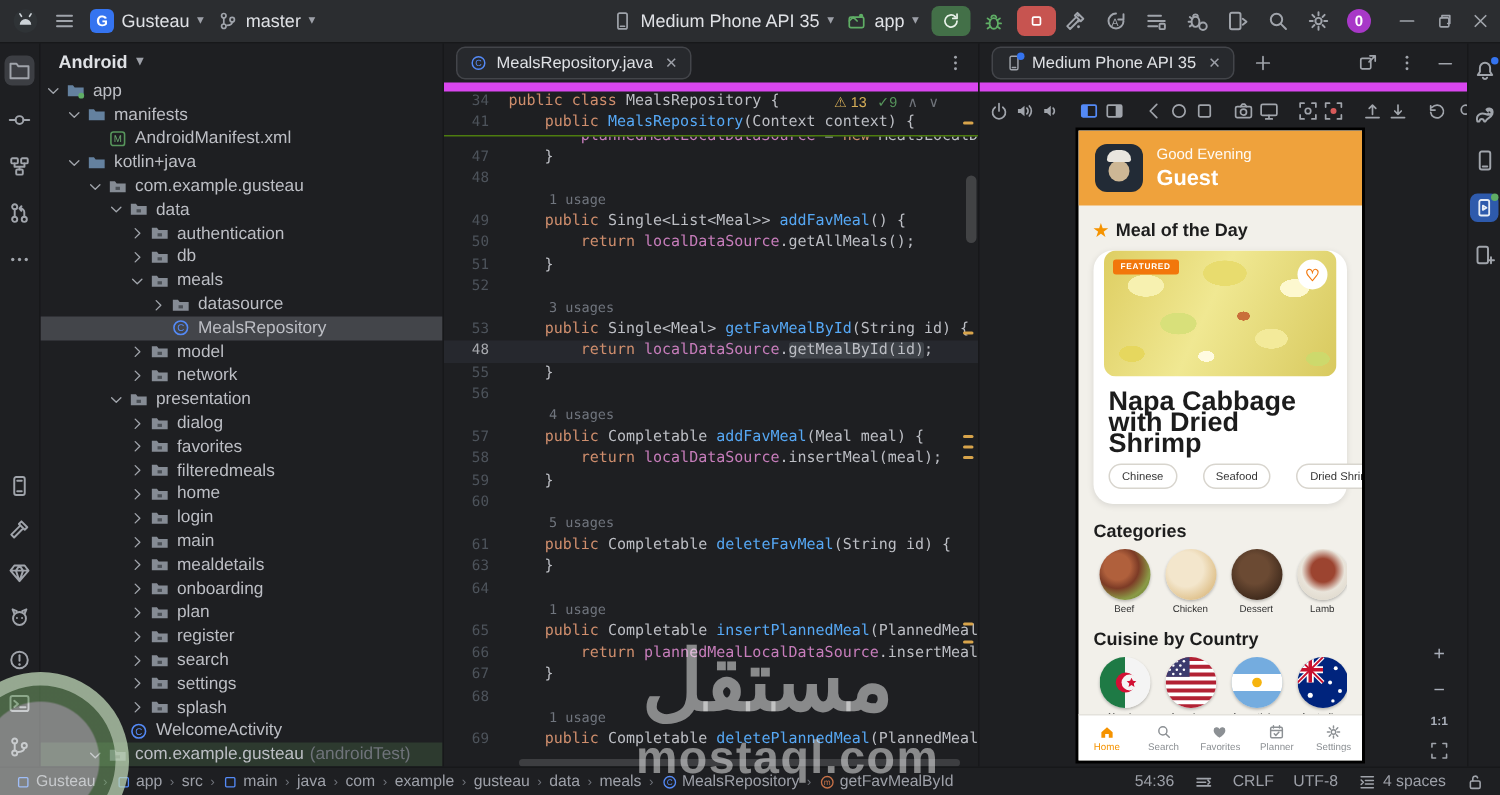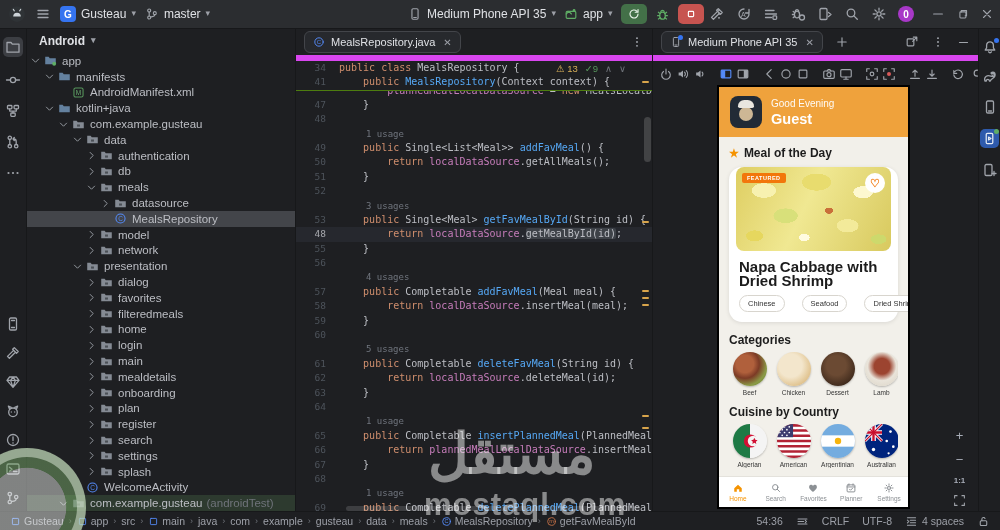--- a/index.html
+++ b/index.html
@@ -90,21 +90,21 @@
       radial-gradient(7px 5px at 60% 52%,#c96f3a 0 60%,transparent 61%),
       radial-gradient(18px 11px at 72% 70%,#f3ea9a 0 60%,transparent 61%),
       radial-gradient(14px 9px at 12% 82%,#e6d75e 0 60%,transparent 61%),
       radial-gradient(13px 8px at 92% 86%,#cdd96c 0 60%,transparent 61%),
       radial-gradient(9px 6px at 44% 84%,#fffbe0 0 60%,transparent 61%),
       linear-gradient(115deg,#dece62,#f0e892 45%,#d8c95e)}
   #feat-badge{position:absolute;left:6px;top:6px;background:#f2770b;color:#fff;font-size:5.5px;
               font-weight:bold;letter-spacing:.5px;padding:2px 5px;border-radius:2px}
   #heart-btn{position:absolute;right:6px;top:6px;width:20px;height:20px;border-radius:50%;background:#fff;
              display:flex;align-items:center;justify-content:center;color:#f2770b;font-size:11px;font-weight:bold}
-  #meal-title{padding:2px 10px 0;font-size:15px;line-height:14px;font-weight:bold;color:#1c1c1c}
+  #meal-title{padding:2px 10px 0;font-size:18px;line-height:14px;font-weight:bold;color:#1c1c1c}
   #chip-row{display:flex;gap:17px;padding:7px 10px 10px}
   .chip-pill{border:1px solid #d8d5ce;border-radius:10px;padding:3px 8px;font-size:7.5px;color:#333;background:#fff;white-space:nowrap}
   .circ-row{display:flex;gap:3px;margin-top:5px;overflow:hidden}
   .circ-item{width:41px;flex:0 0 41px;display:flex;flex-direction:column;align-items:center;gap:3px}
   .circ-img{width:34px;height:34px;border-radius:50%;box-shadow:0 1px 2px rgba(0,0,0,.25);overflow:hidden}
   .circ-label{font-size:6.5px;color:#333;white-space:nowrap}
   .g-beef{background:radial-gradient(circle at 35% 35%,#b0603c 0 28%,#7c3b26 46%,#8a9a46 70%,#5f7a33 100%)}
   .g-chicken{background:radial-gradient(circle at 40% 40%,#f3e6cc 0 40%,#e2c694 70%,#caa368 100%)}
   .g-dessert{background:radial-gradient(circle at 45% 40%,#6b4a33 0 35%,#3f2a1c 75%,#2b1c12 100%)}
   .g-lamb{background:radial-gradient(circle at 50% 42%,#9c4430 0 30%,#e9e4da 55%,#d9d2c4 100%)}
@@ -1122,24 +1122,20 @@
         <span class="ctext"><span class="p">    }</span></span>
       </div>
       <div class="crow">
         <span class="gut">60</span>
         <span class="ctext"></span>
       </div>
       <div class="urow">5 usages</div>
       <div class="crow">
         <span class="gut">61</span>
         <span class="ctext"><span class="p">    </span><span class="k">public </span><span class="p">Completable </span><span class="m">deleteFavMeal</span><span class="p">(String id) {</span></span>
-      </div>
-      <div class="crow">
-        <span class="gut">62</span>
-        <span class="ctext"><span class="p">        </span><span class="k">return </span><span class="f">localDataSource</span><span class="p">.deleteMeal(id);</span></span>
       </div>
       <div class="crow">
         <span class="gut">63</span>
         <span class="ctext"><span class="p">    }</span></span>
       </div>
       <div class="crow">
         <span class="gut">64</span>
         <span class="ctext"></span>
       </div>
       <div class="urow">1 usage</div>

